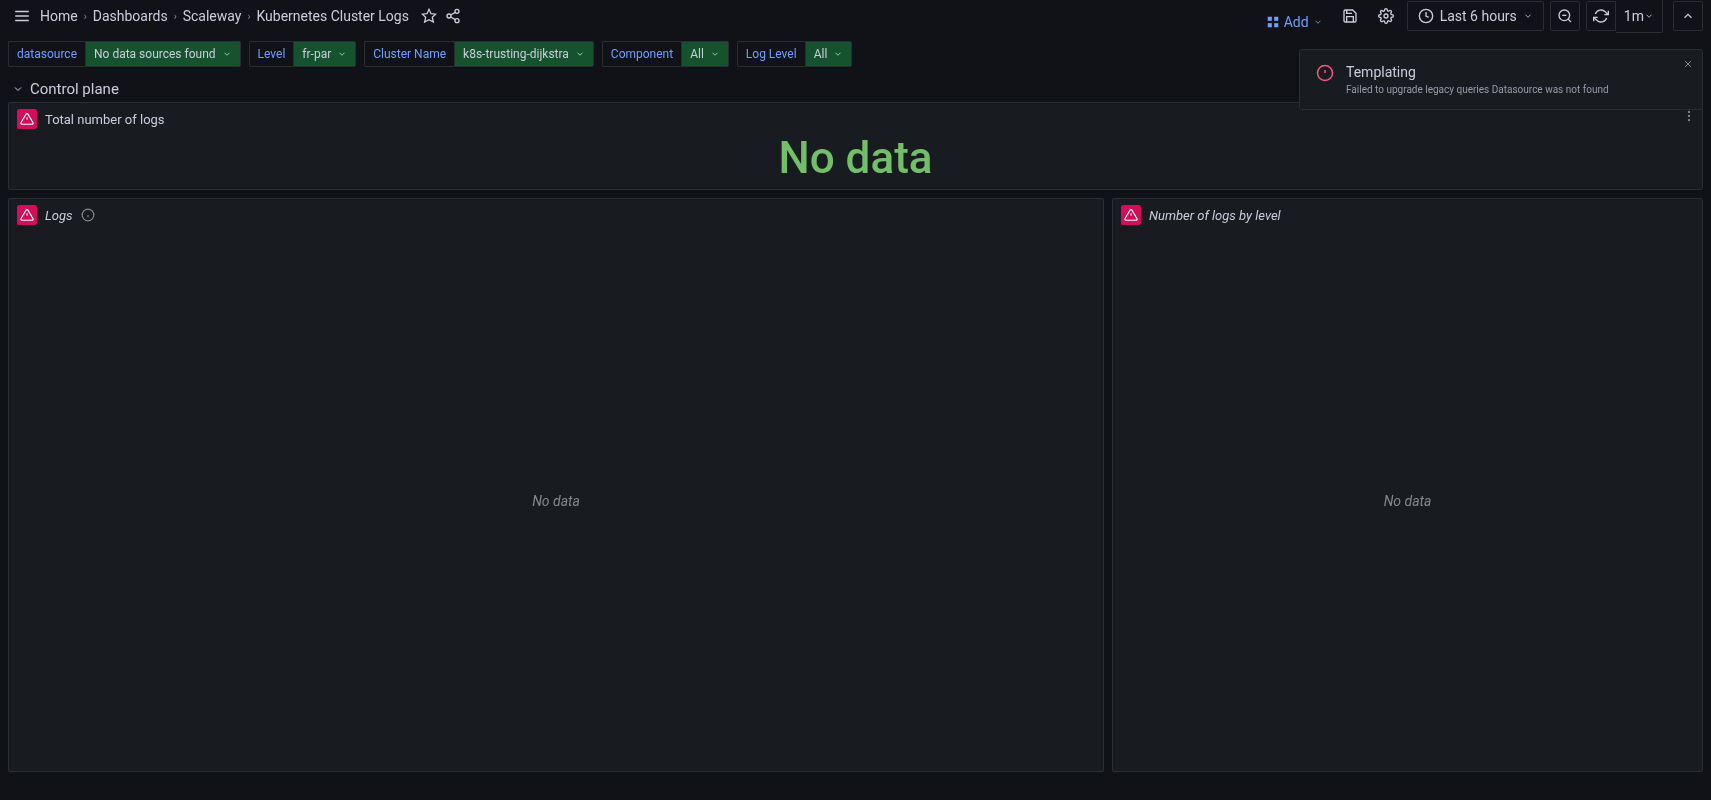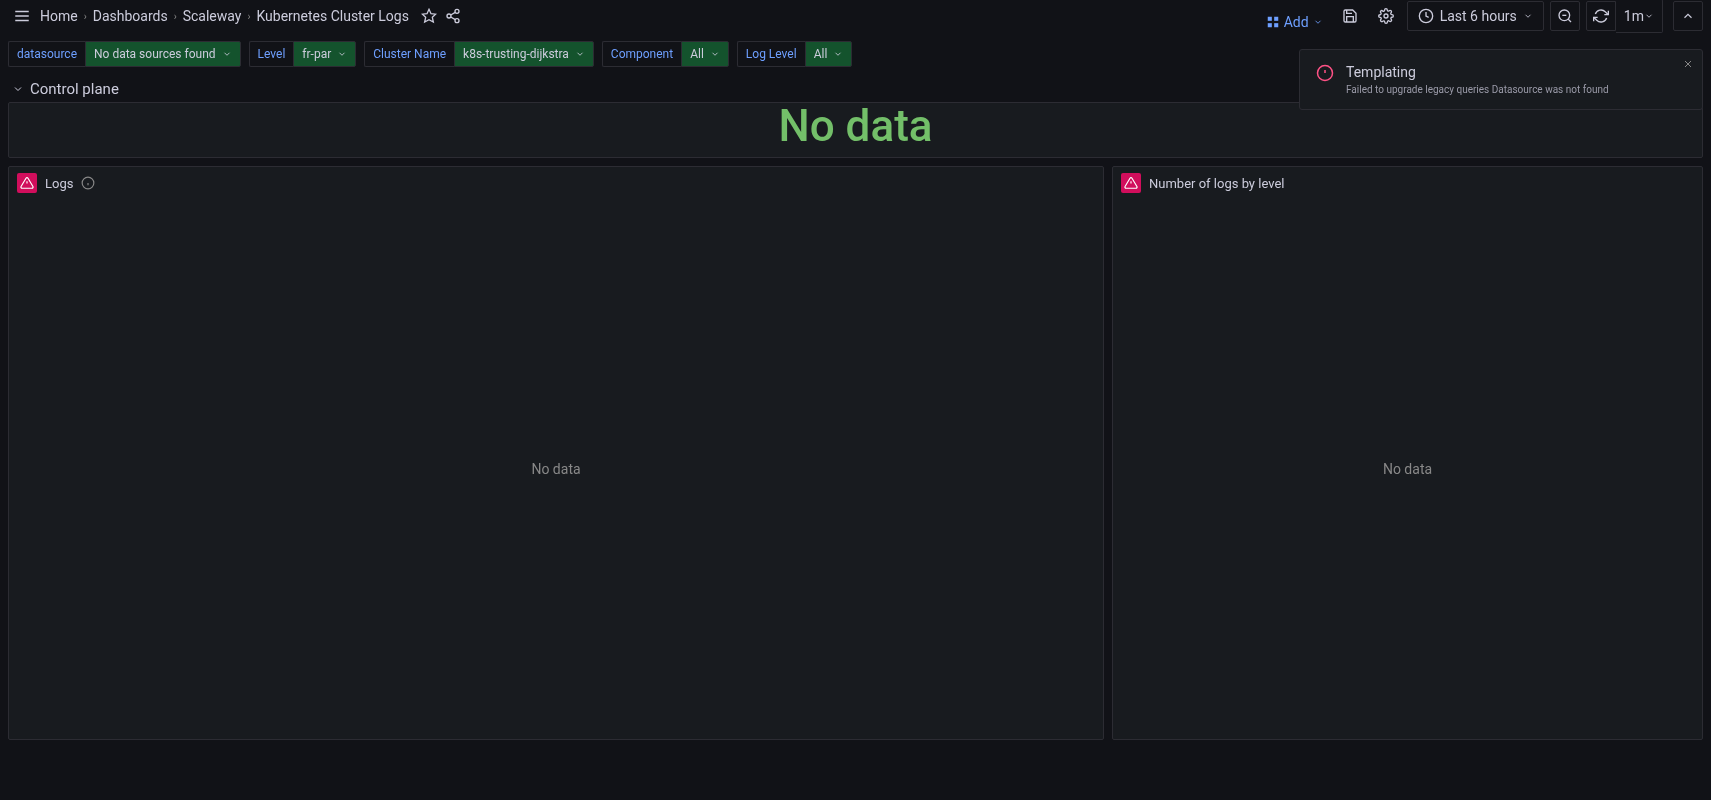--- a/index.html
+++ b/index.html
@@ -210,20 +210,21 @@
       font-weight: 500;
       color: #73bf69;
       padding-bottom: 8px;
     }
     .panel-row {
       display: flex;
       gap: 8px;
     }
     .panel-half {
       flex: 1;
+      font-style: italic;
     }
     .panel-body-empty {
       display: flex;
       align-items: center;
       justify-content: center;
       height: 540px;
       color: #888;
       font-size: 14px;
     }
     .info-icon {
@@ -426,20 +427,37 @@
 
 <div class="section-header">
   <svg width="12" height="12" viewBox="0 0 24 24" fill="none" stroke="#ccccdc" stroke-width="2">
       <polyline points="6 9 12 15 18 9"></polyline>
     </svg>
   <span class="title">Control plane</span>
 </div>
 
 <div class="panels">
   <div class="panel">
+    <div class="panel-header">
+      <div class="warn-badge">
+        <svg width="14" height="14" viewBox="0 0 24 24" fill="none" stroke="#fff" stroke-width="2">
+            <path d="M10.29 3.86L1.82 18a2 2 0 0 0 1.71 3h16.94a2 2 0 0 0 1.71-3L13.71 3.86a2 2 0 0 0-3.42 0z"></path>
+            <line x1="12" y1="9" x2="12" y2="13"></line>
+            <line x1="12" y1="17" x2="12.01" y2="17"></line>
+          </svg>
+      </div>
+      <span class="panel-title">Total number of logs</span>
+      <div class="panel-menu">
+        <svg width="14" height="14" viewBox="0 0 24 24" fill="#888">
+            <circle cx="12" cy="5" r="2"></circle>
+            <circle cx="12" cy="12" r="2"></circle>
+            <circle cx="12" cy="19" r="2"></circle>
+          </svg>
+      </div>
+    </div>
     <div class="panel-body-big">No data</div>
   </div>
 
   <div class="panel-row">
     <div class="panel panel-half" style="flex: 0 0 1096px;">
       <div class="panel-header">
         <div class="warn-badge">
           <svg width="14" height="14" viewBox="0 0 24 24" fill="none" stroke="#fff" stroke-width="2">
               <path d="M10.29 3.86L1.82 18a2 2 0 0 0 1.71 3h16.94a2 2 0 0 0 1.71-3L13.71 3.86a2 2 0 0 0-3.42 0z"></path>
               <line x1="12" y1="9" x2="12" y2="13"></line>

